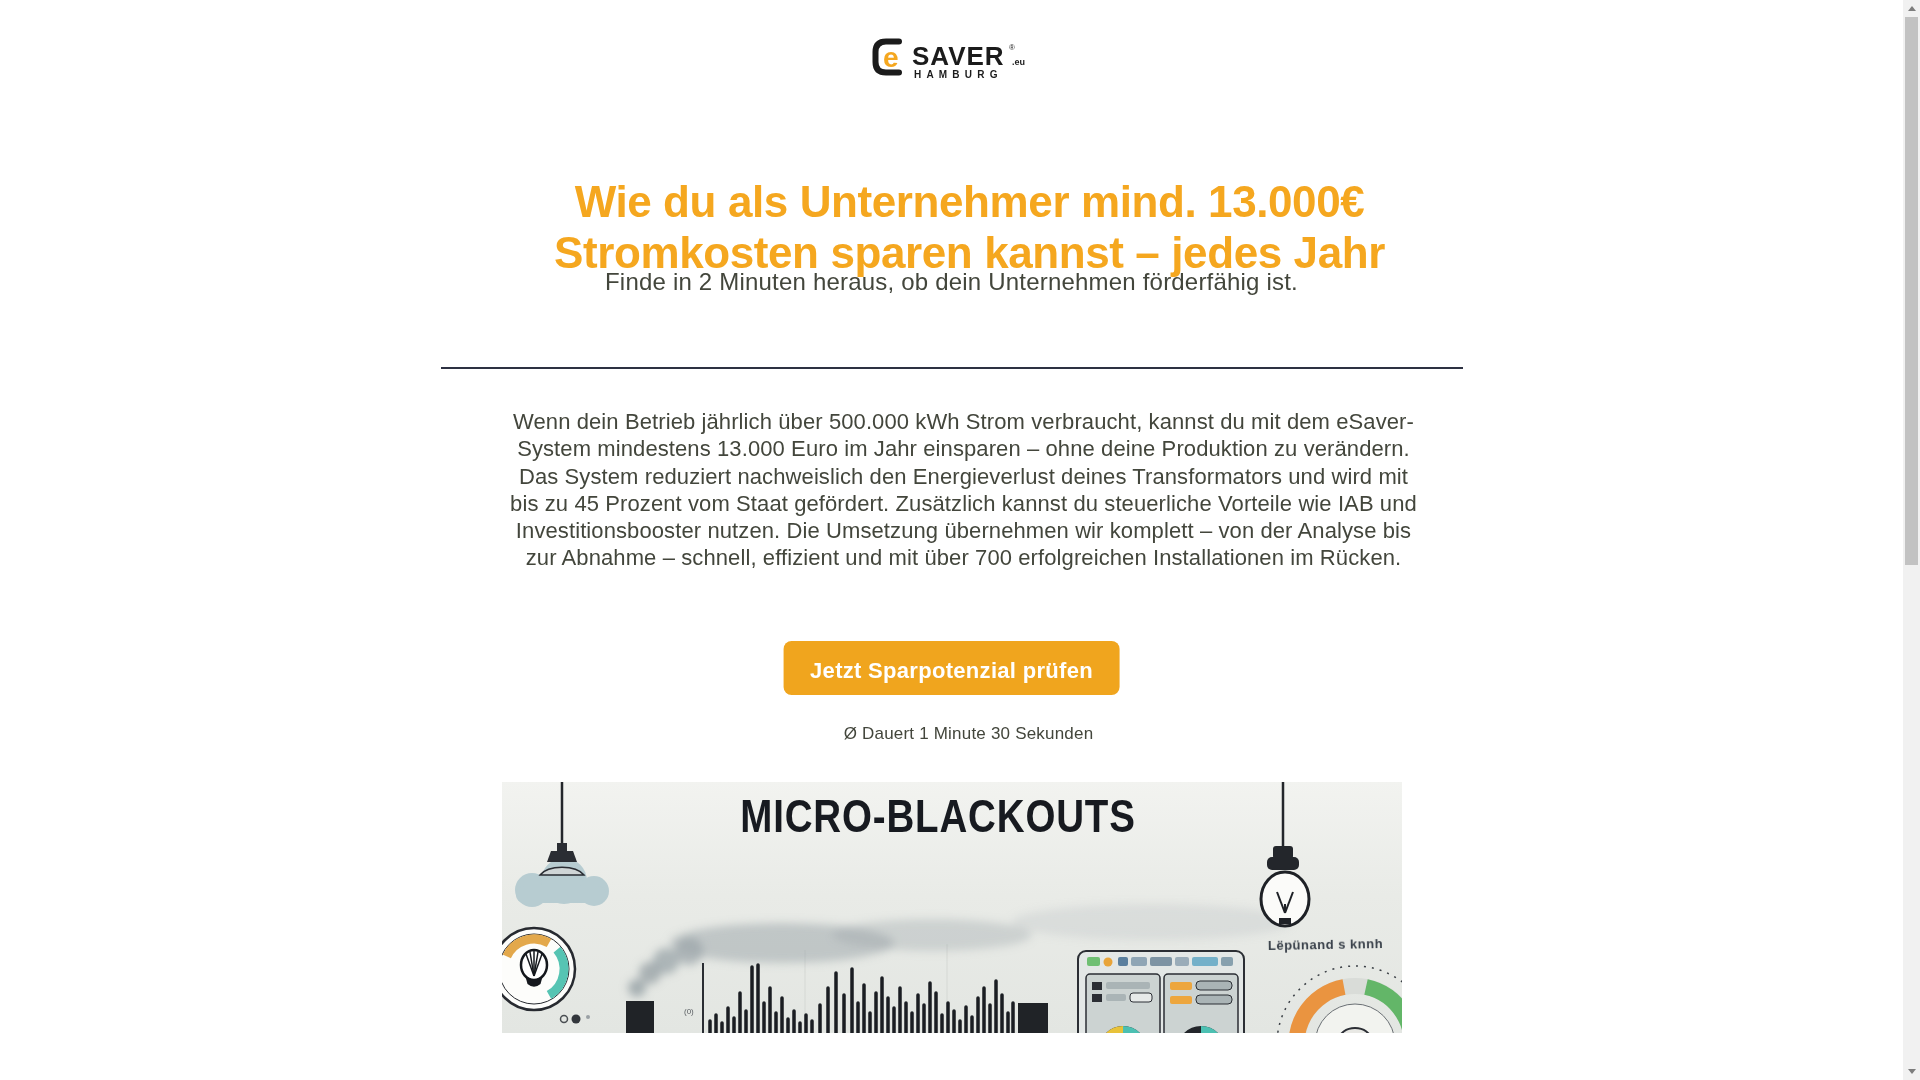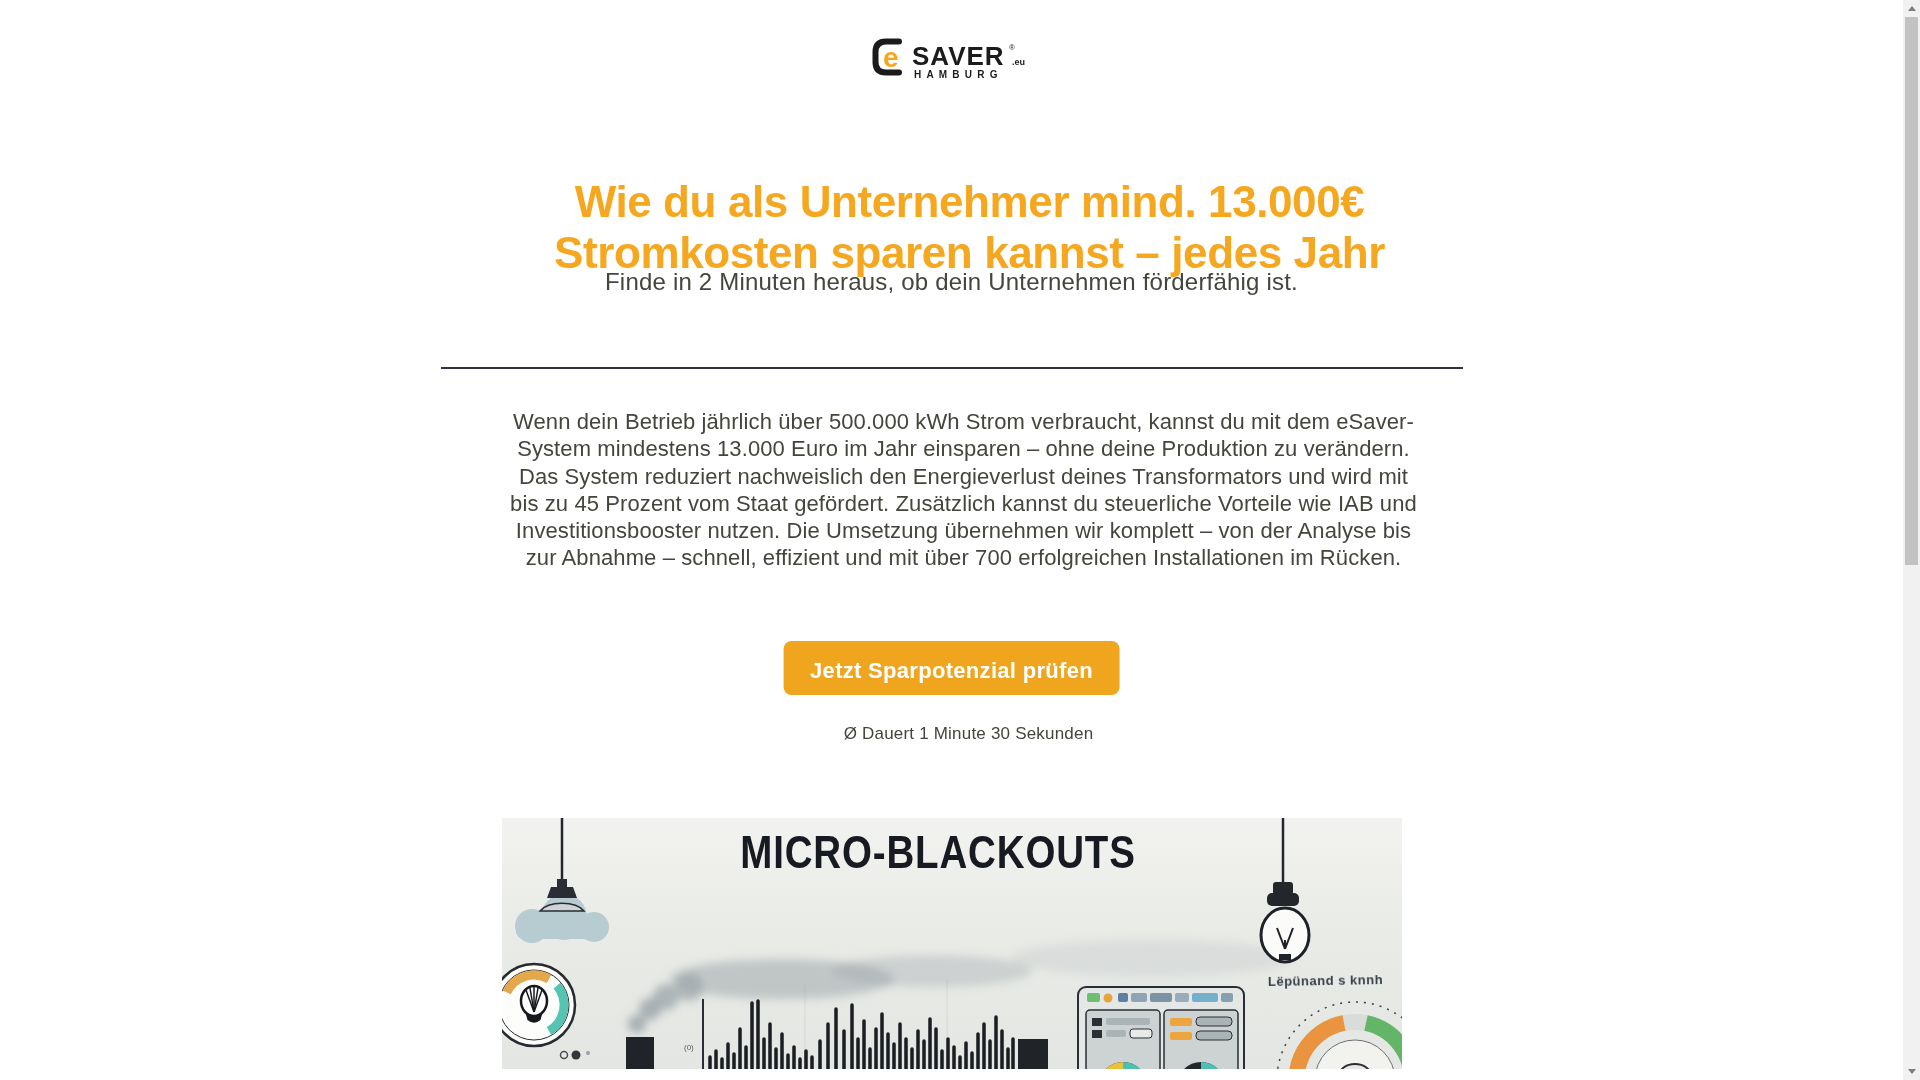--- a/index.html
+++ b/index.html
@@ -39,21 +39,21 @@
     top:641px;display:block;border:none;cursor:pointer;
     background:var(--accent-orange);color:#ffffff;
     font-family:"Liberation Sans", sans-serif;
     font-size:22px;font-weight:700;letter-spacing:0.3px;
     padding:17px 27px;border-radius:8px;min-width:268px;height:54px;
   }
   .cta-note{
     top:707px;margin:17px;color:var(--text-dark);font-size:17px;letter-spacing:0.2px;white-space:nowrap;
   }
   .illustration{
-    top:818px;width:900px;height:251px;overflow:hidden;background:#eceeea;
+    top:782px;width:900px;height:251px;overflow:hidden;background:#eceeea;
   }
   .illustration svg{display:block;}
 
   
   .scrollbar{position:absolute;right:0;top:0;width:17px;height:1080px;background:var(--scrollbar-track);}
   .scrollbar .thumb{position:absolute;left:2px;right:2px;top:17px;height:548px;background:var(--scrollbar-thumb);}
   .sb-arrow{position:absolute;left:0;width:17px;height:17px;display:flex;align-items:center;justify-content:center;}
   .sb-arrow.up{top:0;}
   .sb-arrow.down{bottom:0;}
   .tri-up{width:0;height:0;border-left:4px solid transparent;border-right:4px solid transparent;border-bottom:5px solid #7d7d7d;}

